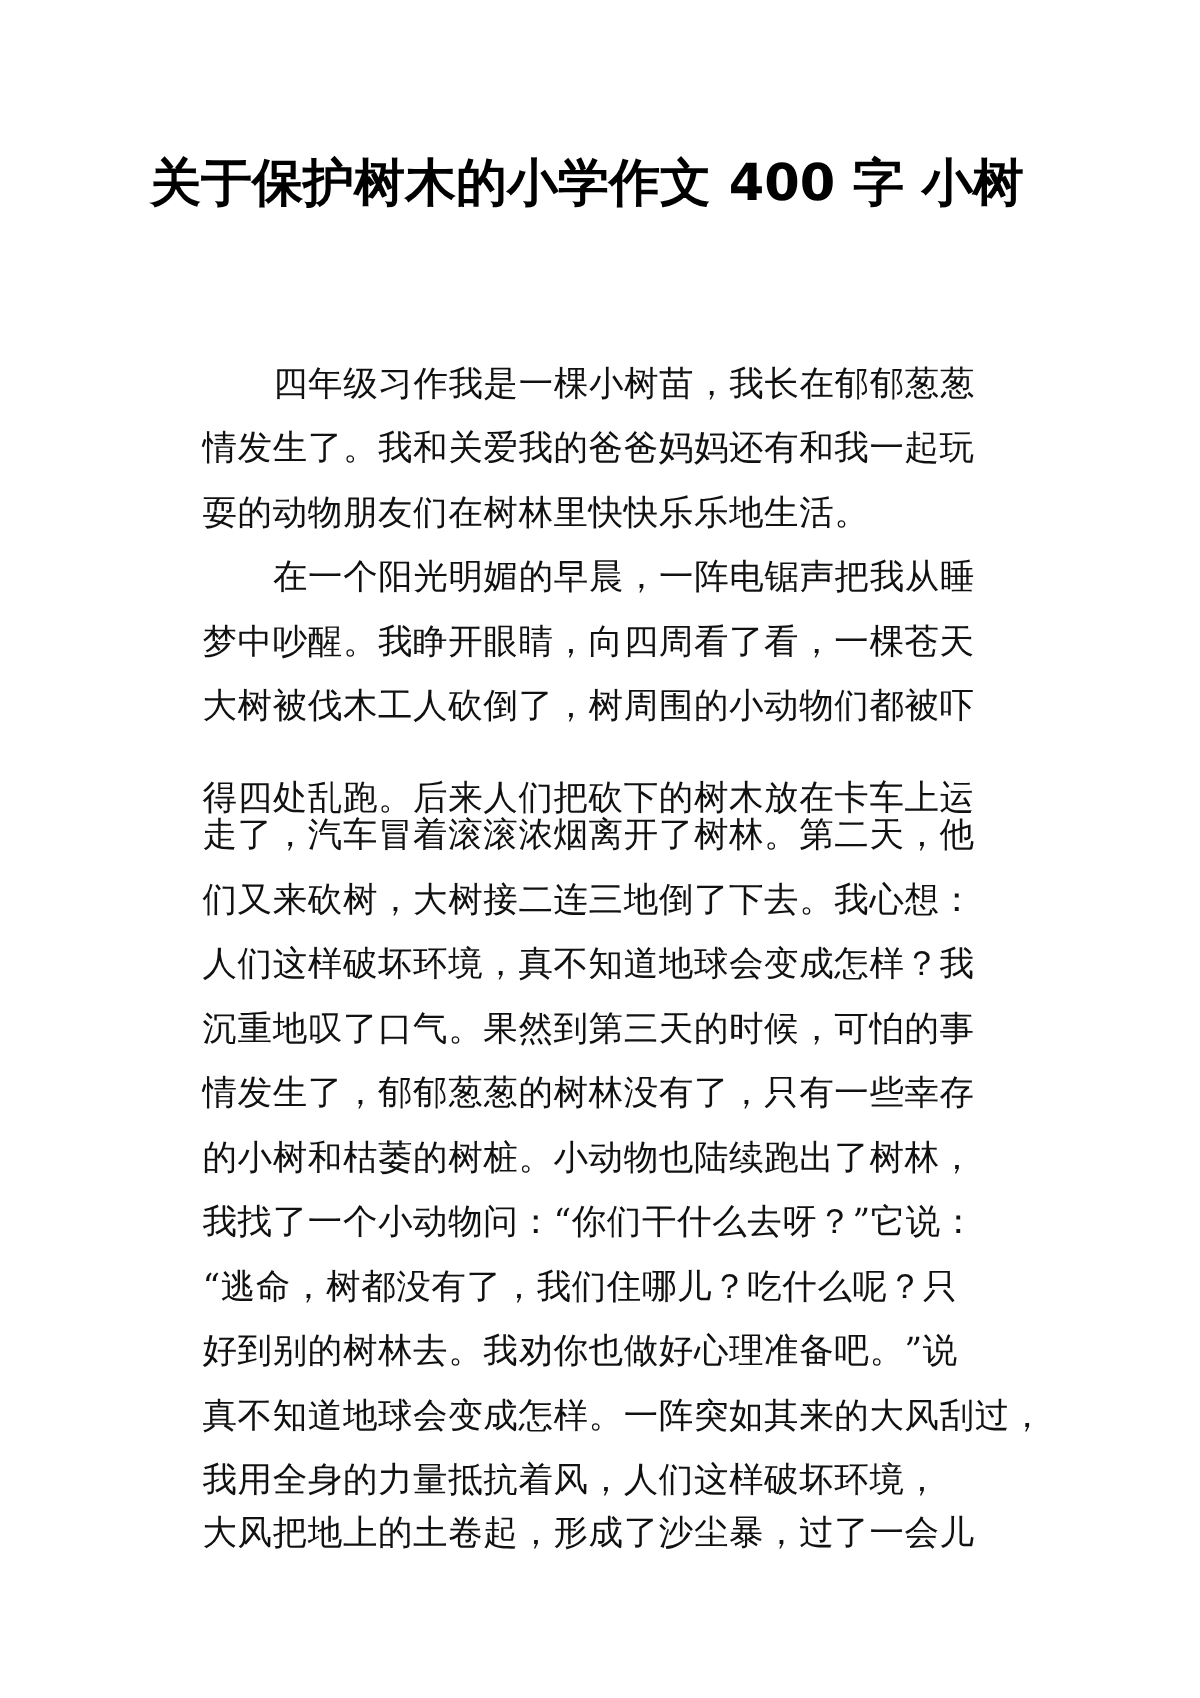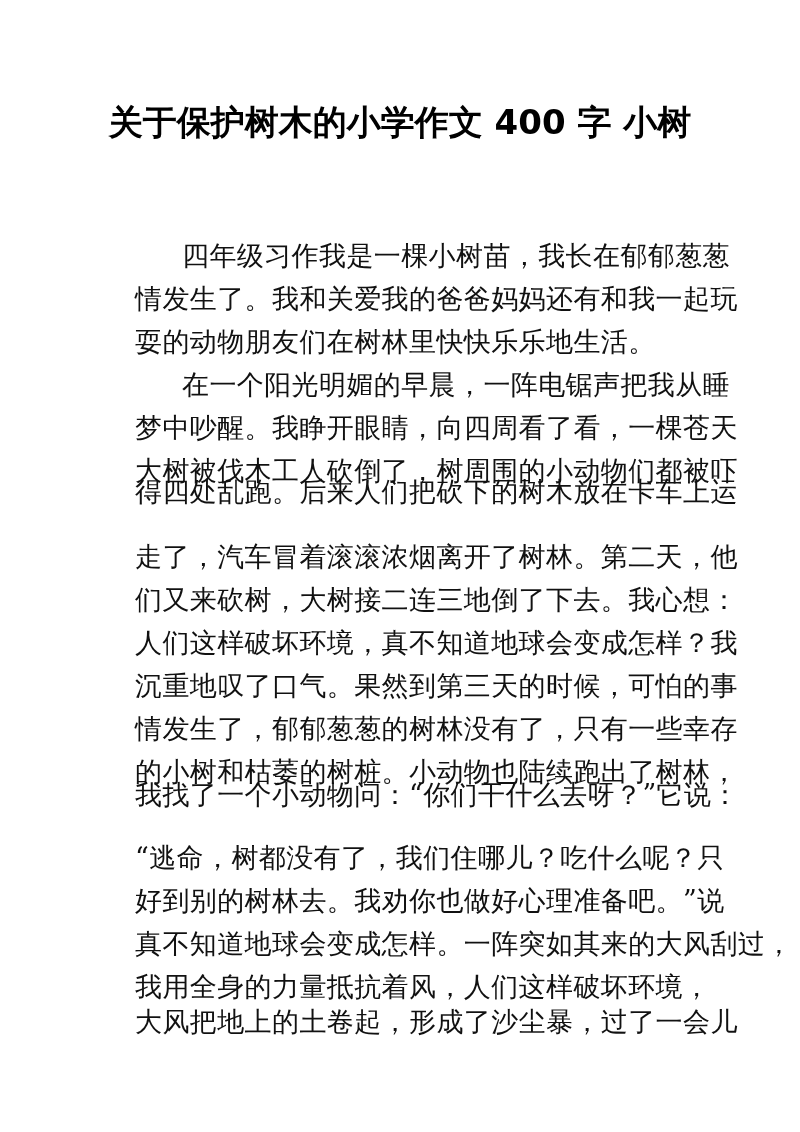--- a/index.html
+++ b/index.html
@@ -1,52 +1,52 @@
 <!DOCTYPE html>
 <html><head>
   <meta charset="utf-8">
   <style>
     html, body { margin: 0; padding: 0; }
     body { width: 800px; height: 1132px; background: #ffffff; position: relative; overflow: hidden; }
     .page { position: absolute; left: 0; top: 0; width: 800px; height: 1132px; background: #ffffff; }
     .title {
-      position: absolute; left: 100px; width: 600px; text-align: center;
+      position: absolute; left: 100px; width: 600px; text-align: left;
       font-family: "DejaVu Sans", sans-serif; font-weight: bold; font-size: 34px;
       color: #000; line-height: 52px; white-space: nowrap;
     }
     .line {
       position: absolute; left: 135px; width: 540px;
-      font-family: "DejaVu Serif", serif; font-size: 27px; color: #111;
+      font-family: "DejaVu Serif", serif; font-size: 23px; color: #111;
       line-height: 32px; white-space: nowrap; letter-spacing: 0.4px;
     }
     .indent { left: 182px; width: 493px; }
   </style>
 </head>
 <body>
 
 <div class="page">
   <div class="title" style="top:96px">关于保护树木的小学作文 400 字  小树</div>
 
   <div>
     <div class="line indent" style="top:240px">四年级习作我是一棵小树苗，我长在郁郁葱葱</div>
     <div class="line" style="top:283px">情发生了。我和关爱我的爸爸妈妈还有和我一起玩</div>
     <div class="line" style="top:326px">耍的动物朋友们在树林里快快乐乐地生活。</div>
   </div>
 
   <div>
     <div class="line indent" style="top:369px">在一个阳光明媚的早晨，一阵电锯声把我从睡</div>
     <div class="line" style="top:412px">梦中吵醒。我睁开眼睛，向四周看了看，一棵苍天</div>
     <div class="line" style="top:455px">大树被伐木工人砍倒了，树周围的小动物们都被吓</div>
-    <div class="line" style="top:476px">得四处乱跑。后来人们把砍下的树木放在卡车上运</div>
+    <div class="line" style="top:516px">得四处乱跑。后来人们把砍下的树木放在卡车上运</div>
     <div class="line" style="top:541px">走了，汽车冒着滚滚浓烟离开了树林。第二天，他</div>
     <div class="line" style="top:584px">们又来砍树，大树接二连三地倒了下去。我心想：</div>
     <div class="line" style="top:627px">人们这样破坏环境，真不知道地球会变成怎样？我</div>
     <div class="line" style="top:670px">沉重地叹了口气。果然到第三天的时候，可怕的事</div>
     <div class="line" style="top:713px">情发生了，郁郁葱葱的树林没有了，只有一些幸存</div>
     <div class="line" style="top:756px">的小树和枯萎的树桩。小动物也陆续跑出了树林，</div>
-    <div class="line" style="top:779px">我找了一个小动物问：“你们干什么去呀？”它说：</div>
+    <div class="line" style="top:799px">我找了一个小动物问：“你们干什么去呀？”它说：</div>
     <div class="line" style="top:842px">“逃命，树都没有了，我们住哪儿？吃什么呢？只</div>
     <div class="line" style="top:885px">好到别的树林去。我劝你也做好心理准备吧。”说</div>
     <div class="line" style="top:928px">真不知道地球会变成怎样。一阵突如其来的大风刮过，</div>
     <div class="line" style="top:971px">我用全身的力量抵抗着风，人们这样破坏环境，</div>
     <div class="line" style="top:1006px">大风把地上的土卷起，形成了沙尘暴，过了一会儿</div>
   </div>
 </div>
 
 </body></html>

